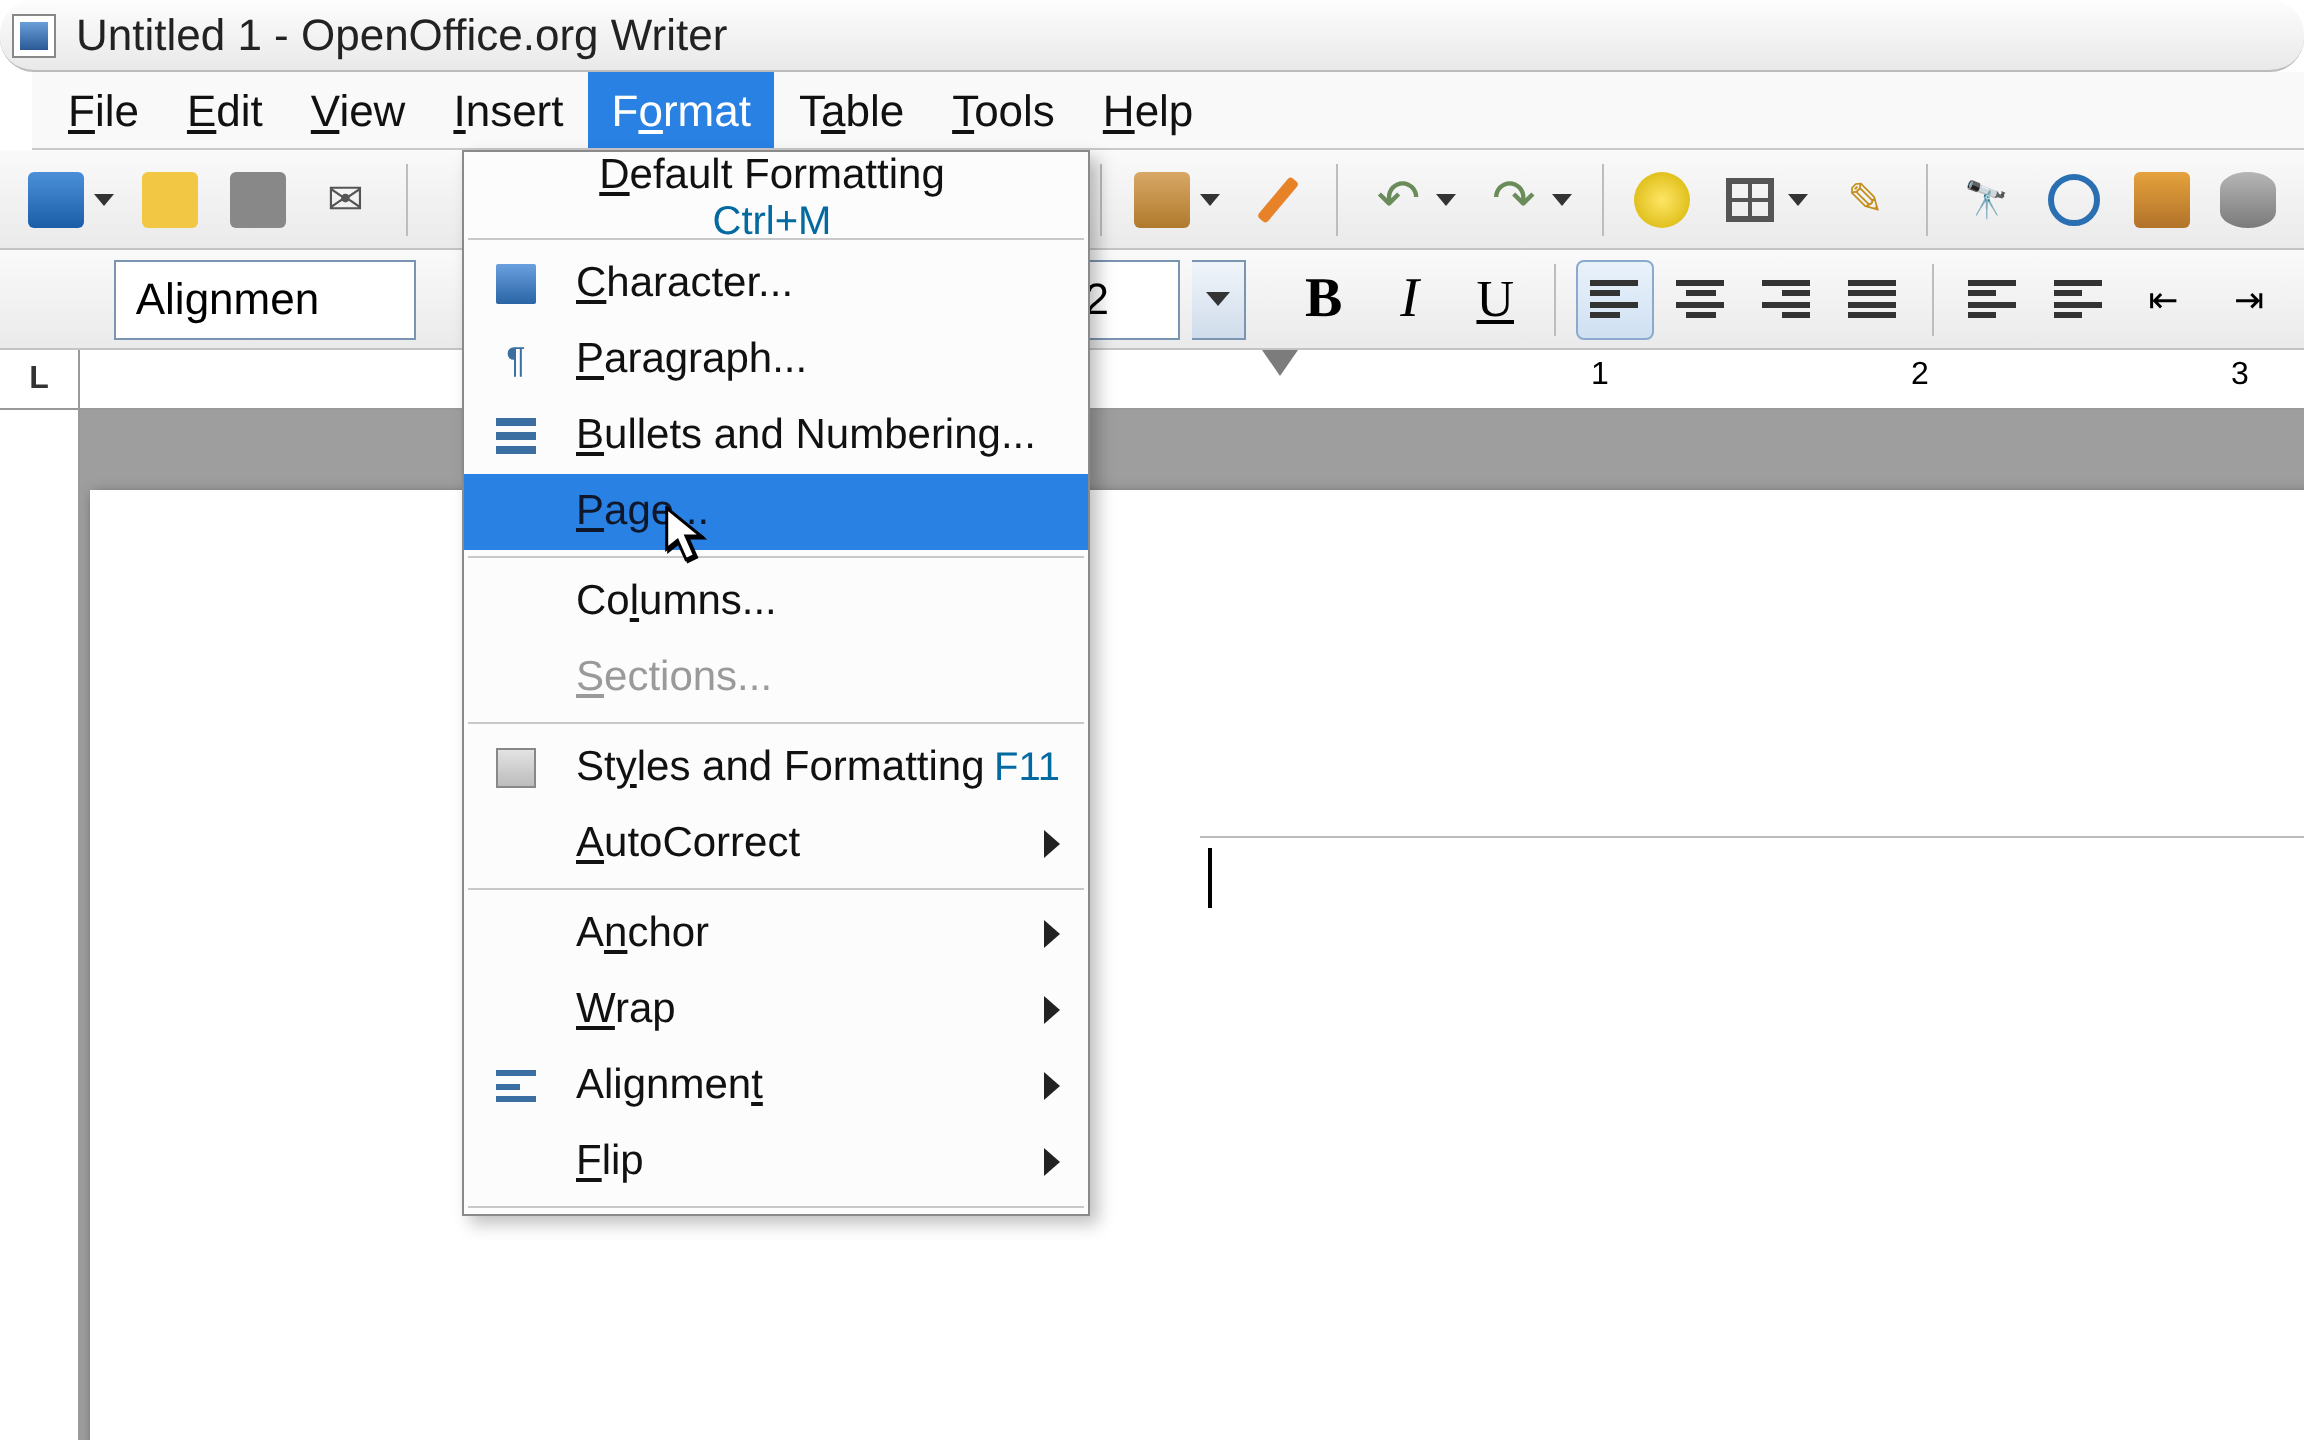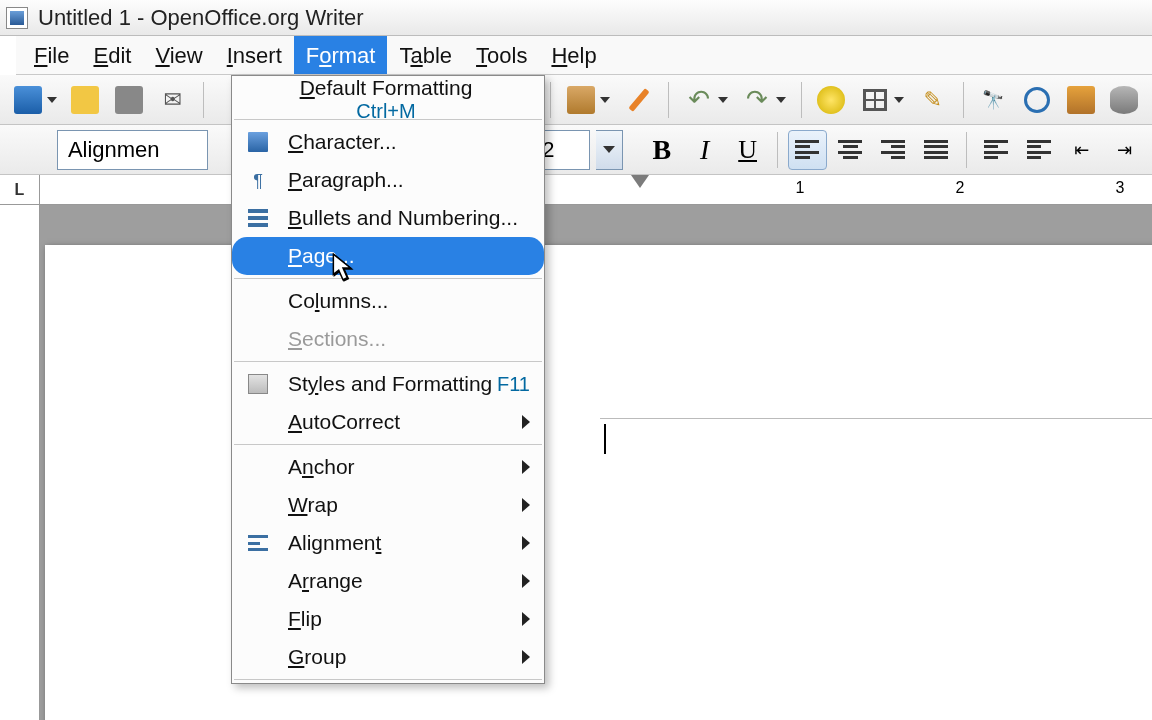--- a/index.html
+++ b/index.html
@@ -14,20 +14,21 @@
     user-select: none;
   }
   
   .titlebar {
     height: 36px;
     background: linear-gradient(to bottom, #fdfdfd, #e9e9e9);
     border-bottom: 1px solid #bcbcbc;
     display: flex;
     align-items: center;
     padding: 0 6px;
+    border-radius: 17px;
   }
   .titlebar .app-icon {
     width: 22px; height: 22px;
     background: #fff;
     border: 1px solid #888;
     margin-right: 10px;
     position: relative;
   }
   .titlebar .app-icon::before {
     content:"";
@@ -212,21 +213,21 @@
   .dd-item{
     height:38px;
     display:flex;
     align-items:center;
     padding:0 14px 0 10px;
     font-size:21px;
     color:#111;
     position:relative;
   }
   .dd-item.tall{height:40px;flex-direction:column;}
-  .dd-item.highlight{background:#2981e4;color:#ffffff;border-radius:15px;}
+  .dd-item.highlight{background:#2981e4;color:#0f172a;}
   .dd-item.highlight .mnemonic{text-decoration:underline;}
   .dd-item.disabled{color:#9a9a9a;}
   .dd-icon{width:32px;display:flex;align-items:center;justify-content:center;margin-right:14px;}
   .dd-label{flex:1;}
   .dd-shortcut{color:#0369a1;font-size:20px;}
   .dd-arrow{
     width:0;height:0;
     border-top:7px solid transparent;
     border-bottom:7px solid transparent;
     border-left:8px solid #222;
@@ -518,31 +519,21 @@
           <span></span>
           <span></span>
           <span></span>
         </div>
       </div>
     <div class="dd-label">Alignmen<span class="mnemonic">t</span></div>
     <div class="dd-arrow"></div>
   </div>
   <div class="dd-item">
     <div class="dd-icon"></div>
-    <div class="dd-label">A<span class="mnemonic">r</span>range</div>
-    <div class="dd-arrow"></div>
-  </div>
-  <div class="dd-item">
-    <div class="dd-icon"></div>
     <div class="dd-label"><span class="mnemonic">F</span>lip</div>
-    <div class="dd-arrow"></div>
-  </div>
-  <div class="dd-item">
-    <div class="dd-icon"></div>
-    <div class="dd-label"><span class="mnemonic">G</span>roup</div>
     <div class="dd-arrow"></div>
   </div>
   <div class="dd-sep"></div>
 
 </div>
 
 <div class="cursor-arrow">
   <svg viewBox="0 0 20 28">
     <polygon points="1,1 1,20 6,16 10,25 14,23 10,14 17,14" fill="#fff" stroke="#000" stroke-width="1.4"></polygon>
   </svg>

